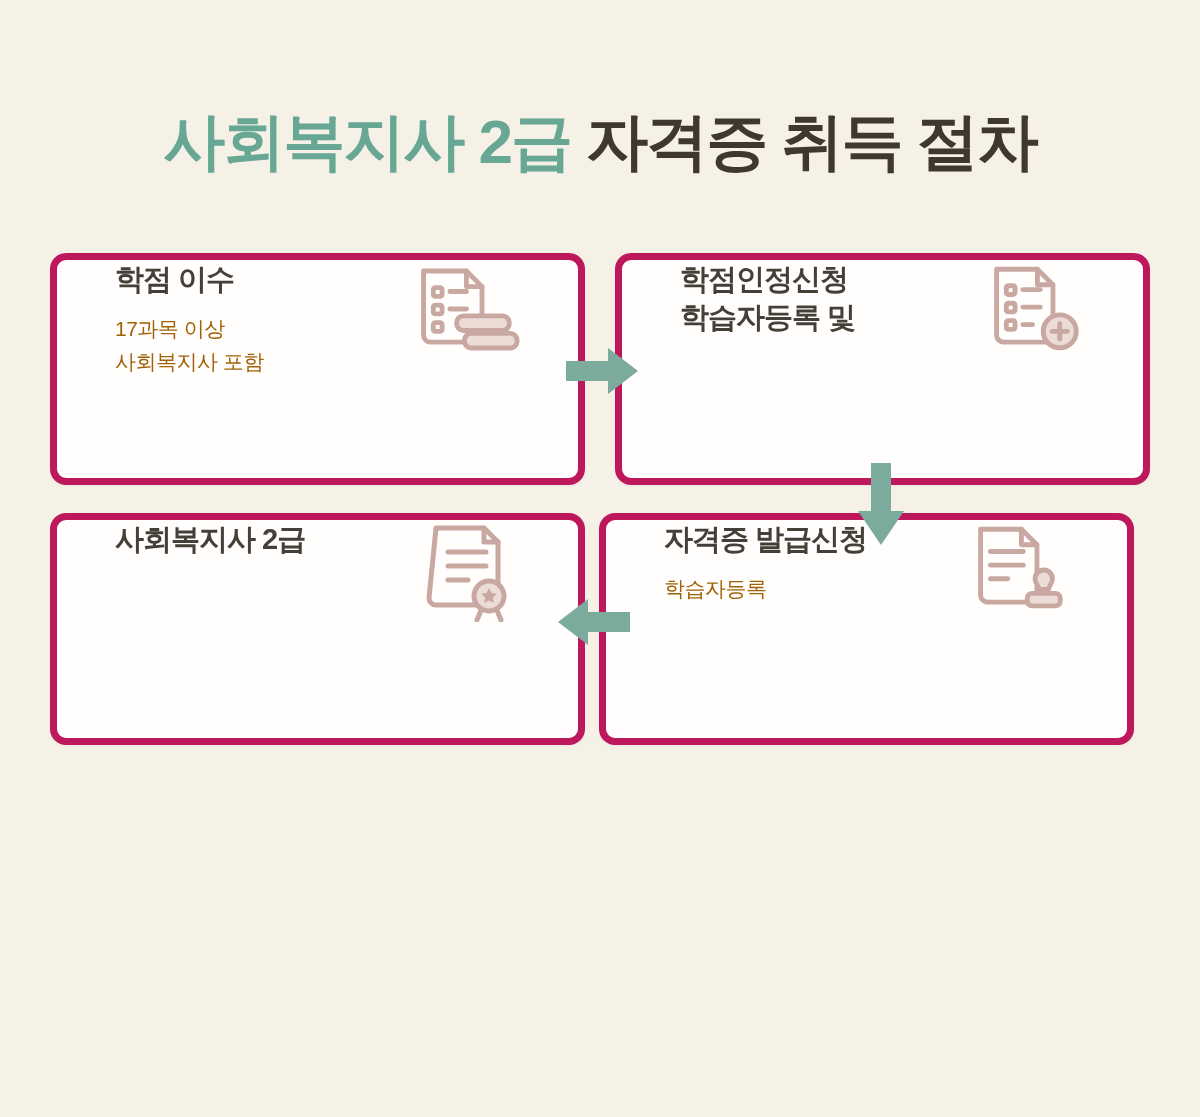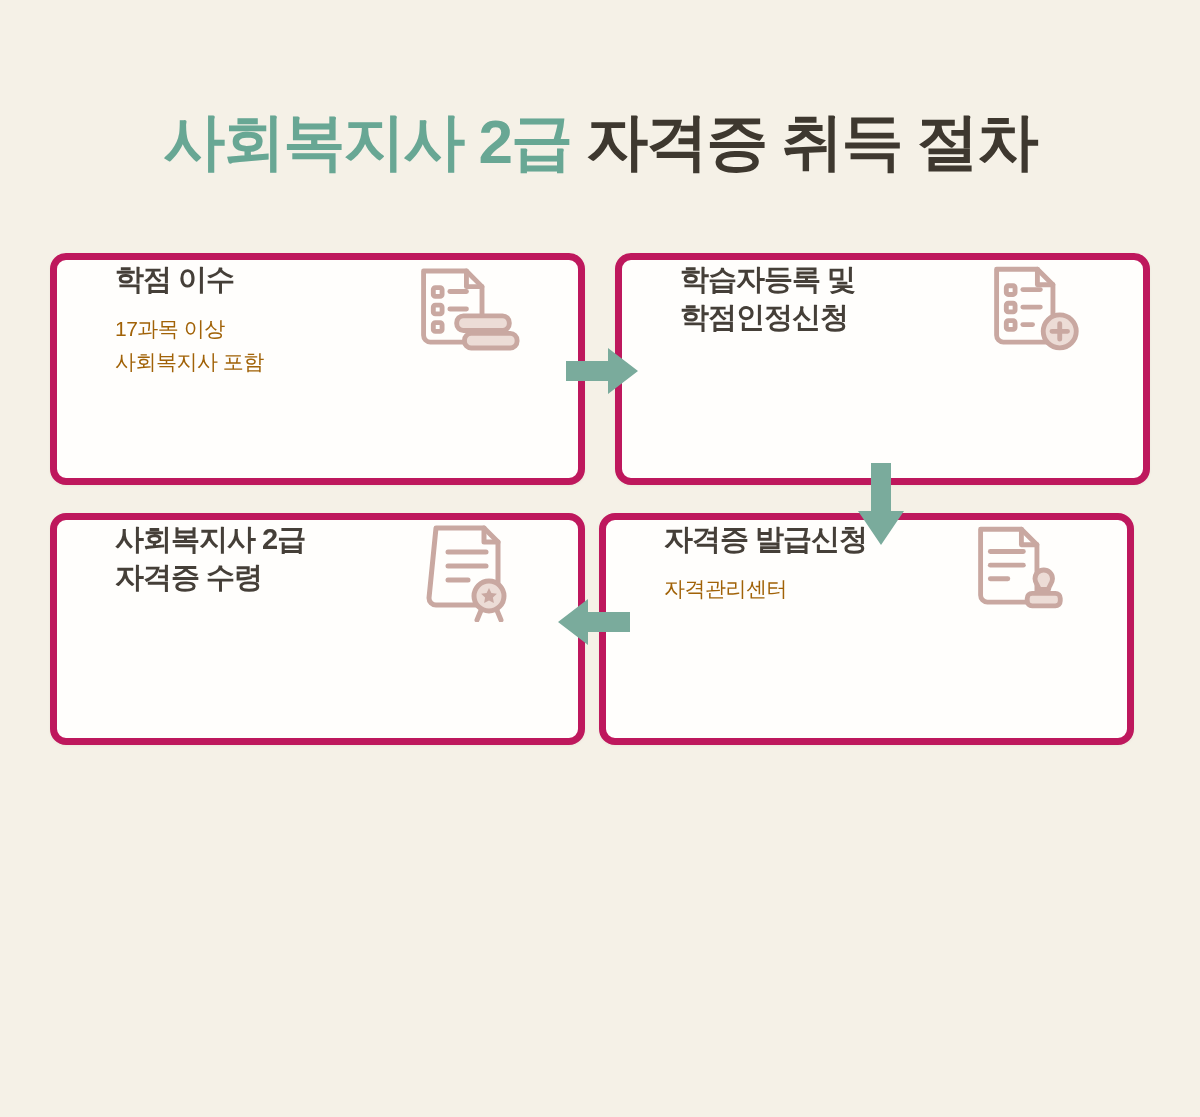--- a/index.html
+++ b/index.html
@@ -108,22 +108,22 @@
 
   <div class="arrow arrow-right-1">
     <svg width="72" height="46" viewBox="0 0 72 46">
       <path d="M0 13 H42 V0 L72 23 L42 46 V33 H0 Z" fill="#7aab9c"></path>
     </svg>
   </div>
 
   <div class="card card-2">
     <div class="card-text">
       <div class="card-title">
+        <div>학점인정신청</div>
         <div>학습자등록 및</div>
-        <div>학점인정신청</div>
       </div>
     </div>
     <div class="icon-box">
       <svg width="102" height="100" viewBox="0 0 105 100">
         <g fill="none" stroke="#c9a8a1" stroke-width="5" stroke-linejoin="round" stroke-linecap="round">
           <path d="M14 8 h42 l16 16 v52 a7 7 0 0 1 -7 7 h-44 a7 7 0 0 1 -7 -7 z"></path>
           <path d="M56 8 v16 h16"></path>
           <rect x="24" y="25" width="9" height="9" rx="2"></rect>
           <path d="M41 29 h18"></path>
           <rect x="24" y="43" width="9" height="9" rx="2"></rect>
@@ -148,21 +148,21 @@
       <path d="M72 13 H30 V0 L0 23 L30 46 V33 H72 Z" fill="#7aab9c"></path>
     </svg>
   </div>
 
   <div class="card card-3">
     <div class="card-text">
       <div class="card-title">
         <div>자격증 발급신청</div>
       </div>
       <div class="card-sub">
-        <div>자격관리센터</div>
+        <div>학습자등록</div>
       </div>
     </div>
     <div class="icon-box">
       <svg width="102" height="100" viewBox="0 0 105 100">
         <g fill="none" stroke="#c9a8a1" stroke-width="5" stroke-linejoin="round" stroke-linecap="round">
           <path d="M14 8 h42 l16 16 v52 a7 7 0 0 1 -7 7 h-44 a7 7 0 0 1 -7 -7 z"></path>
           <path d="M56 8 v16 h16"></path>
           <path d="M24 31 h34"></path>
           <path d="M24 45 h34"></path>
           <path d="M24 59 h18"></path>
@@ -172,21 +172,20 @@
           <rect x="62" y="74" width="34" height="13" rx="5"></rect>
         </g>
       </svg>
     </div>
   </div>
 
   <div class="card card-4">
     <div class="card-text">
       <div class="card-title">
         <div>사회복지사 2급</div>
-        <div>자격증 수령</div>
       </div>
     </div>
     <div class="icon-box">
       <svg width="100" height="102" viewBox="0 0 100 102">
         <g fill="none" stroke="#c9a8a1" stroke-width="5" stroke-linejoin="round" stroke-linecap="round">
           <path d="M12 6 h48 l14 14 v56 a7 7 0 0 1 -7 7 h-55 a7 7 0 0 1 -7 -7 z" transform="translate(4 2)"></path>
           <path d="M64 8 v14 h14"></path>
           <path d="M28 32 h38"></path>
           <path d="M28 46 h38"></path>
           <path d="M28 60 h20"></path>

